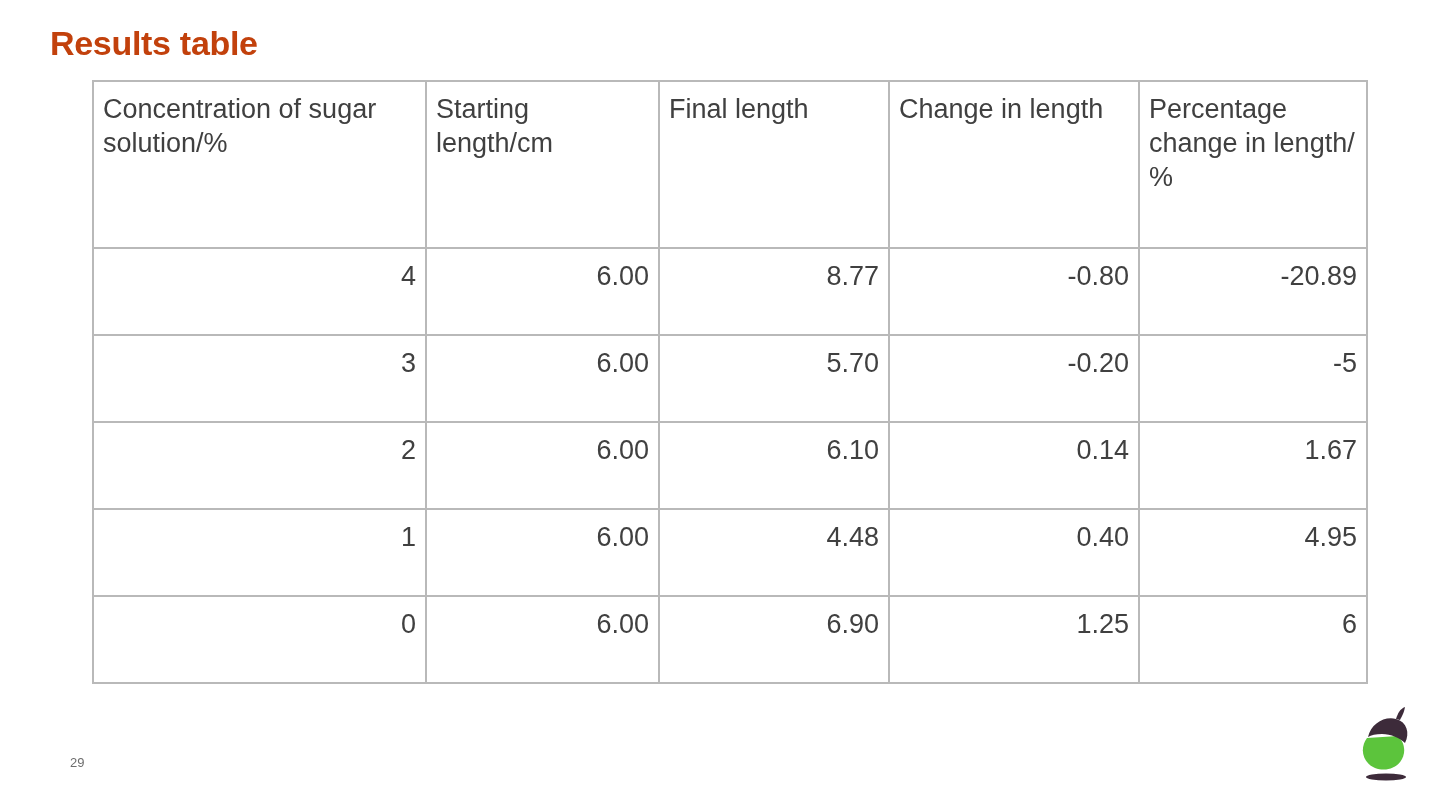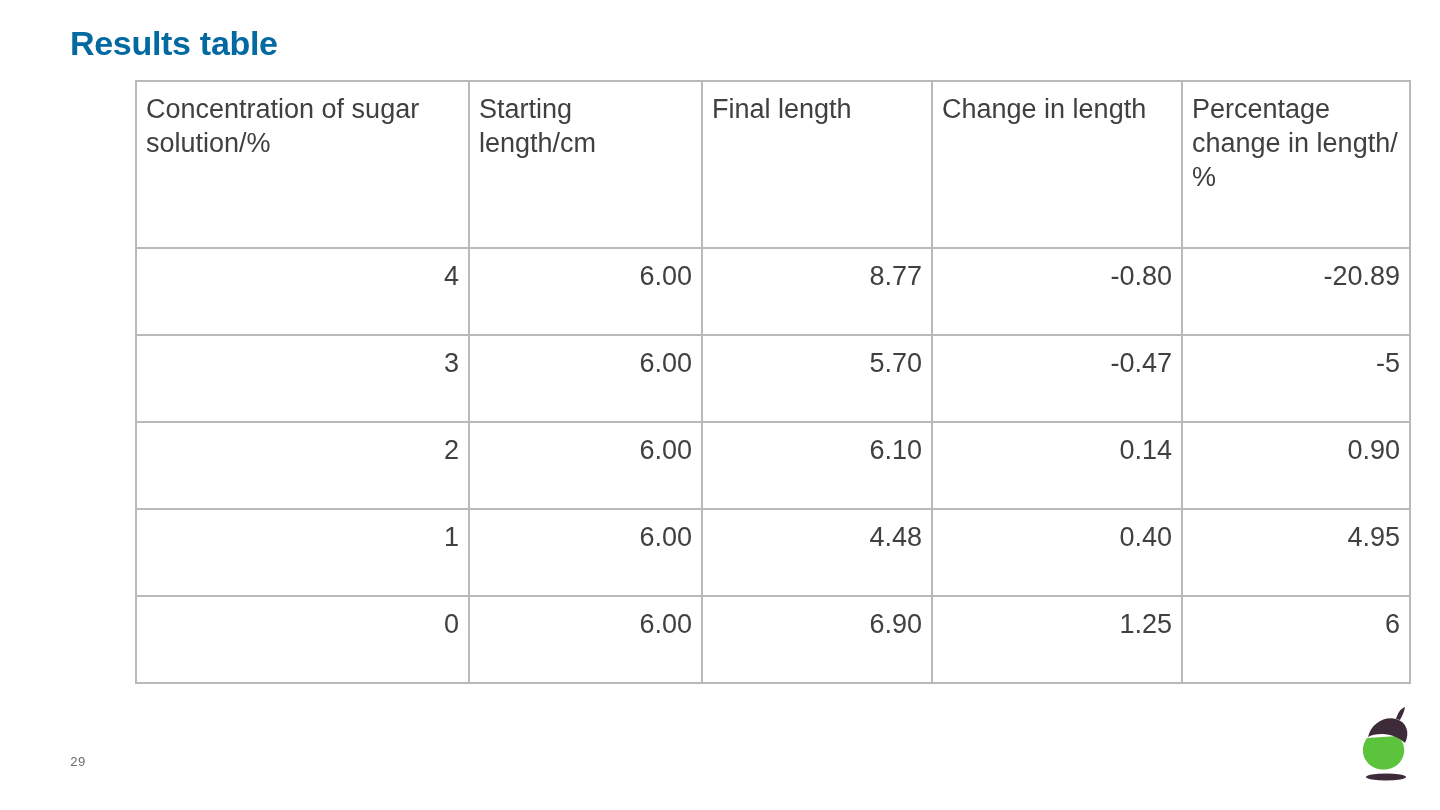--- a/index.html
+++ b/index.html
@@ -15,39 +15,37 @@
     position: relative;
   }
 
   
   #slide-title {
     position: absolute;
     left: 50px;
     top: 24px;
     font-size: 34px;
     font-weight: bold;
-    color: #0369a1;
+    color: #c2410c;
     letter-spacing: -0.3px;
     white-space: nowrap;
-    margin-left: 20px;
   }
 
   
   #results-table-wrap {
     position: absolute;
     left: 92px;
     top: 80px;
     width: 1274px;
   }
   table.results {
     border-collapse: collapse;
     table-layout: fixed;
     width: 1274px;
     color: #404040;
-    margin-left: 43px;
   }
   table.results th,
   table.results td {
     border: 2px solid #b9b9b9;
     vertical-align: top;
     font-weight: normal;
     font-size: 27px;
     line-height: 1.26;
     color: #404040;
     padding: 10px 9px 0 9px;
@@ -70,21 +68,20 @@
   .col-c3 { width: 250px; }
   .col-c4 { width: 228px; }
 
   
   #page-number {
     position: absolute;
     left: 70px;
     top: 755px;
     font-size: 13px;
     color: #6d6d6d;
-    font-family: Liberation Mono, monospace;
   }
 
   #acorn-logo {
     position: absolute;
     left: 1355px;
     top: 705px;
     width: 64px;
     height: 80px;
   }
 </style>
@@ -116,29 +113,29 @@
         <td>4</td>
         <td>6.00</td>
         <td>8.77</td>
         <td>-0.80</td>
         <td>-20.89</td>
       </tr>
       <tr>
         <td>3</td>
         <td>6.00</td>
         <td>5.70</td>
-        <td>-0.47</td>
+        <td>-0.20</td>
         <td>-5</td>
       </tr>
       <tr>
         <td>2</td>
         <td>6.00</td>
         <td>6.10</td>
         <td>0.14</td>
-        <td>0.90</td>
+        <td>1.67</td>
       </tr>
       <tr>
         <td>1</td>
         <td>6.00</td>
         <td>4.48</td>
         <td>0.40</td>
         <td>4.95</td>
       </tr>
       <tr>
         <td>0</td>

